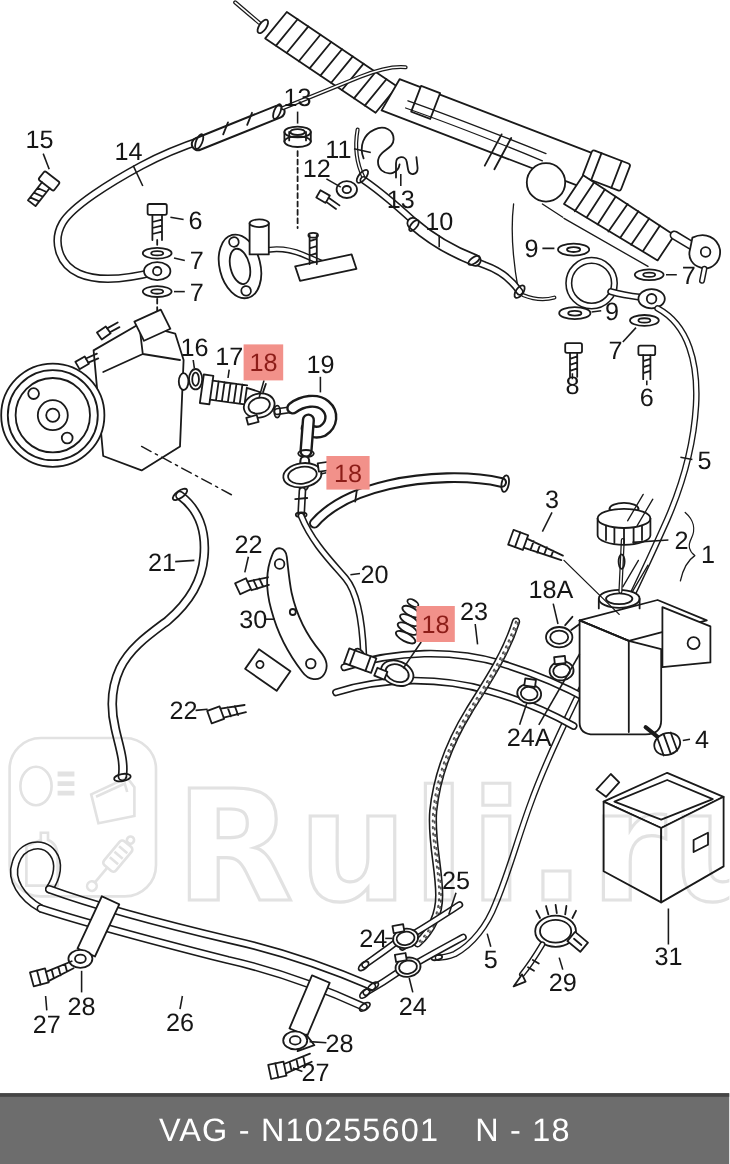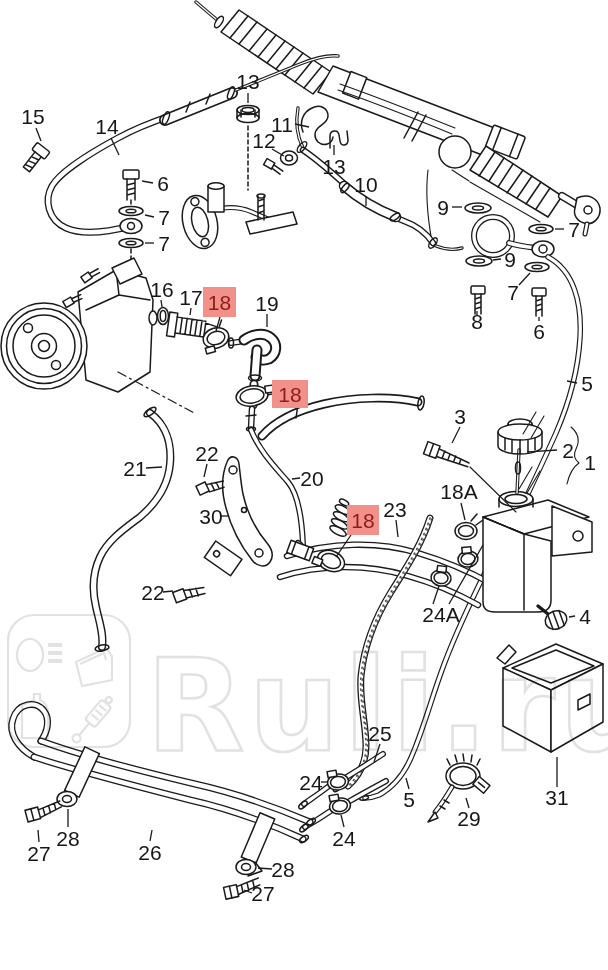--- a/index.html
+++ b/index.html
@@ -545,13 +545,17 @@
         <text x="219.5" y="309.5" text-anchor="middle" fill="#8c1d18" font-size="21">18</text>
         <line x1="272" y1="394" x2="267" y2="395" stroke="#1a1a1a" stroke-width="1.3"></line>
         <rect x="272" y="380" width="36" height="28" fill="#f2918a"></rect>
         <text x="290" y="401.5" text-anchor="middle" fill="#8c1d18" font-size="21">18</text>
         <line x1="351" y1="535" x2="336" y2="557" stroke="#1a1a1a" stroke-width="1.3"></line>
         <rect x="347" y="505" width="32" height="30" fill="#f2918a"></rect>
         <text x="363" y="527.5" text-anchor="middle" fill="#8c1d18" font-size="21">18</text>
       </g>
 </svg>
 
+<div class="footer" style="background: rgb(109, 109, 109); color: rgb(255, 255, 255);">
+  <span>VAG - N10255601</span>
+  <span>N - 18</span>
 </div>
+</div>
 
 </body></html>

